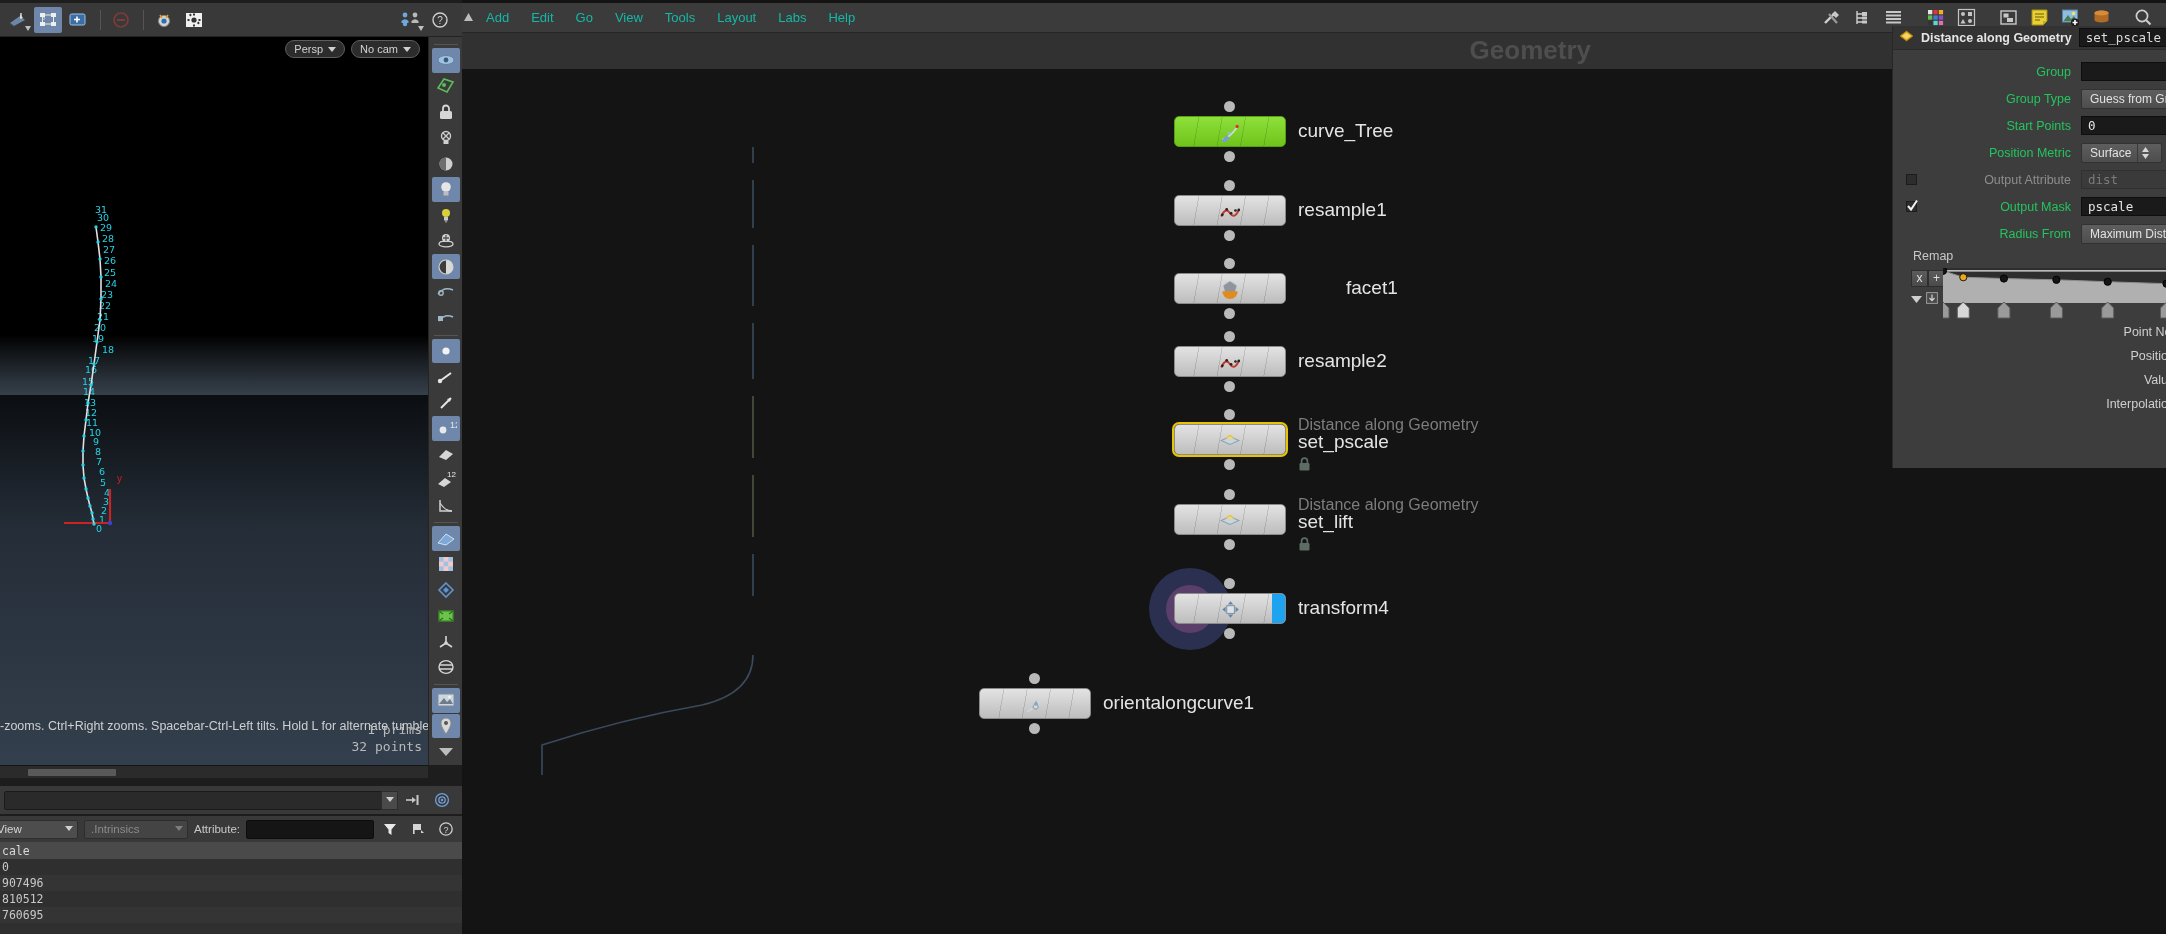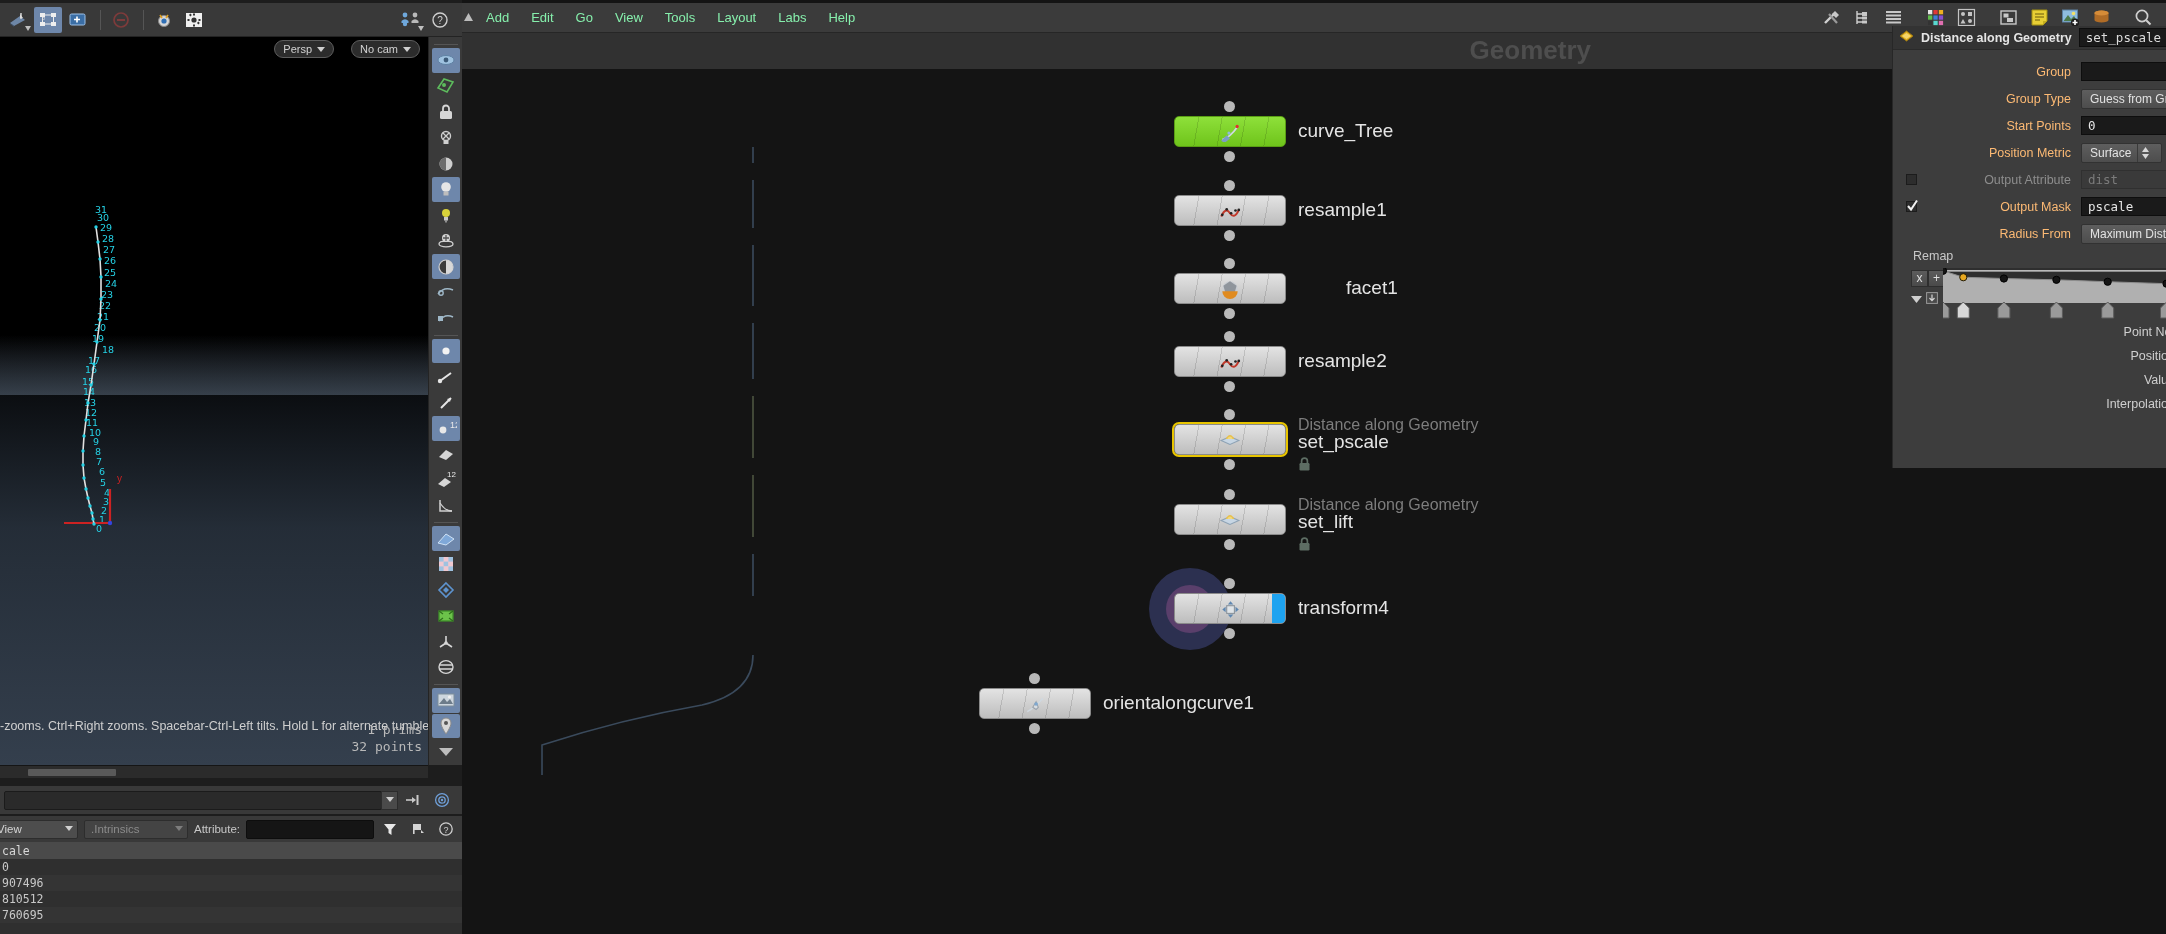--- a/index.html
+++ b/index.html
@@ -28,21 +28,21 @@
       linear-gradient(to bottom, rgba(25,32,40,0) 0%, rgba(38,47,58,.95) 45%, rgba(52,63,77,1) 100%);
     overflow:hidden;}
   #vp-grid::before{content:"";position:absolute;left:-40%;top:-5%;width:180%;height:160%;
     background-image:
       repeating-linear-gradient(to right, rgba(150,170,190,.30) 0 1px, transparent 1px 26px),
       repeating-linear-gradient(to bottom, rgba(150,170,190,.30) 0 1px, transparent 1px 26px);
     transform:perspective(340px) rotateX(66deg);transform-origin:50% 100%;}
   #vp-horizon{position:absolute;left:0;top:0;width:100%;height:60px;
     background:linear-gradient(to bottom,rgba(0,0,0,0),rgba(90,105,122,.55));}
 
-  .vp-dropdowns{position:absolute;right:8px;top:3px;display:flex;gap:17px;z-index:6;}
+  .vp-dropdowns{position:absolute;right:8px;top:3px;display:flex;gap:6px;z-index:6;}
   .vp-dd{background:#2c2c2c;border:1px solid #5d5d5d;border-radius:9px;
     height:18px;padding:0 8px;font-size:11px;color:#d2d2d2;display:flex;align-items:center;gap:5px;}
   .caret{width:0;height:0;border-left:4px solid transparent;border-right:4px solid transparent;
     border-top:5px solid #cfcfcf;}
 
   #vp-hud{position:absolute;right:6px;bottom:10px;text-align:right;z-index:6;
     font-family:"DejaVu Sans Mono","Liberation Mono",monospace;font-size:13px;color:#b9b9b9;line-height:17px;}
   #vp-help{position:absolute;left:0;bottom:32px;width:100%;z-index:5;font-size:12.5px;color:#cfcfcf;
     white-space:nowrap;overflow:hidden;}
 
@@ -82,21 +82,21 @@
   .sheet-row.hdr{background:#4a4a4a;color:#d8d8d8;height:17px;}
   .sheet-c1{width:72px;padding-left:2px;overflow:hidden;white-space:nowrap;}
   .sheet-c2{flex:1;border-left:1px solid #202020;}
   .sheet-row.alt{background:#343434;}
 
   
   #net-pane{position:absolute;left:462px;top:0;width:1704px;height:934px;background:#141414;}
   #net-menubar{position:absolute;left:0;top:3px;width:1704px;height:30px;background:#3b3b3b;
      border-bottom:1px solid #262626;display:flex;align-items:center;}
   #menu-scroll{width:13px;height:30px;display:flex;align-items:center;justify-content:center;}
-  .menu-item{padding:0 11px;font-size:13px;color:#86efac;line-height:30px;}
+  .menu-item{padding:0 11px;font-size:13px;color:#14b8a6;line-height:30px;}
   #net-tools{margin-left:auto;display:flex;align-items:center;gap:1px;padding-right:8px;}
   .nt-btn{width:30px;height:28px;display:flex;align-items:center;justify-content:center;}
 
   #net-canvas{position:absolute;left:0;top:33px;width:1704px;height:901px;background:#141414;overflow:hidden;}
   #net-header{position:absolute;left:0;top:0;width:1704px;height:36px;background:#313131;}
   #net-title{position:absolute;right:575px;top:2px;font-size:26px;font-weight:bold;color:#4e4e4e;}
 
   .node{position:absolute;}
   .node-body{position:absolute;width:112px;height:31px;border-radius:5px;
      background:linear-gradient(to bottom,#e3e3e3,#bdbdbd);border:1px solid #8a8a8a;
@@ -120,21 +120,21 @@
       border-bottom:1px solid #2a2a2a;}
   #pp-nodetype{font-size:12.5px;font-weight:bold;color:#e5e5e5;white-space:nowrap;}
   #pp-name{flex:1;height:19px;background:#1a1a1a;border:1px solid #0e0e0e;color:#dcdcdc;
       font-family:"DejaVu Sans Mono","Liberation Mono",monospace;font-size:12.5px;
       display:flex;align-items:center;padding-left:6px;}
 
   #pp-body{padding:8px 0 0 0;}
   .prow{display:flex;align-items:center;height:27px;padding-right:4px;}
   .pcheck{width:20px;display:flex;align-items:center;justify-content:center;margin-left:8px;}
   .cbox{width:11px;height:11px;background:#2d2d2d;border:1px solid #1c1c1c;position:relative;}
-  .plabel{width:160px;text-align:right;padding-right:10px;font-size:12.5px;color:#fdba74;}
+  .plabel{width:160px;text-align:right;padding-right:10px;font-size:12.5px;color:#22c55e;}
   .plabel.dim{color:#8d8d8d;}
   .pfield{flex:1;height:19px;background:#1a1a1a;border:1px solid #0e0e0e;
       font-family:"DejaVu Sans Mono","Liberation Mono",monospace;font-size:12.5px;color:#e6e6e6;
       display:flex;align-items:center;padding-left:6px;}
   .pfield.dim{background:#3a3a3a;color:#7b7b7b;border-color:#303030;}
   .pmenu{height:20px;background:linear-gradient(to bottom,#5e5e5e,#4d4d4d);border:1px solid #323232;
       border-radius:2px;display:flex;align-items:center;font-size:12px;color:#e2e2e2;padding:0 8px;}
   .pmenu-arrows{width:16px;height:18px;margin-left:6px;border-left:1px solid #3a3a3a;
       display:flex;flex-direction:column;align-items:center;justify-content:center;gap:2px;}
   .ptail{width:26px;display:flex;align-items:center;justify-content:center;gap:3px;}

